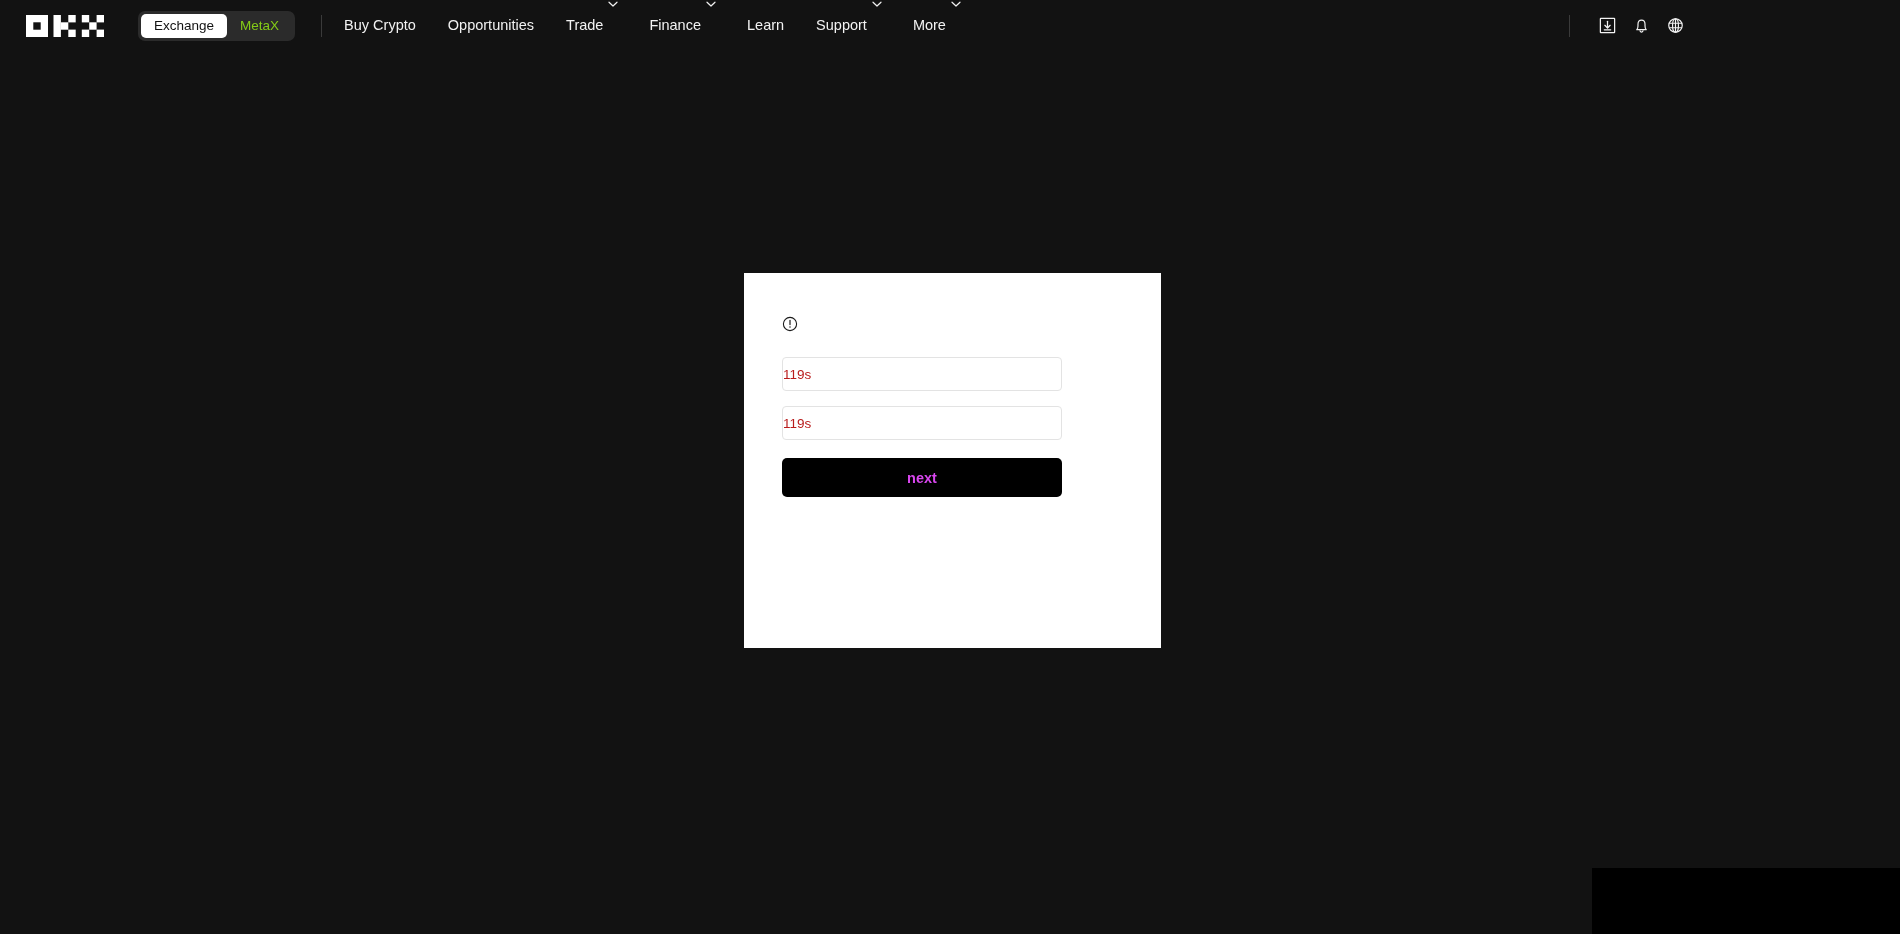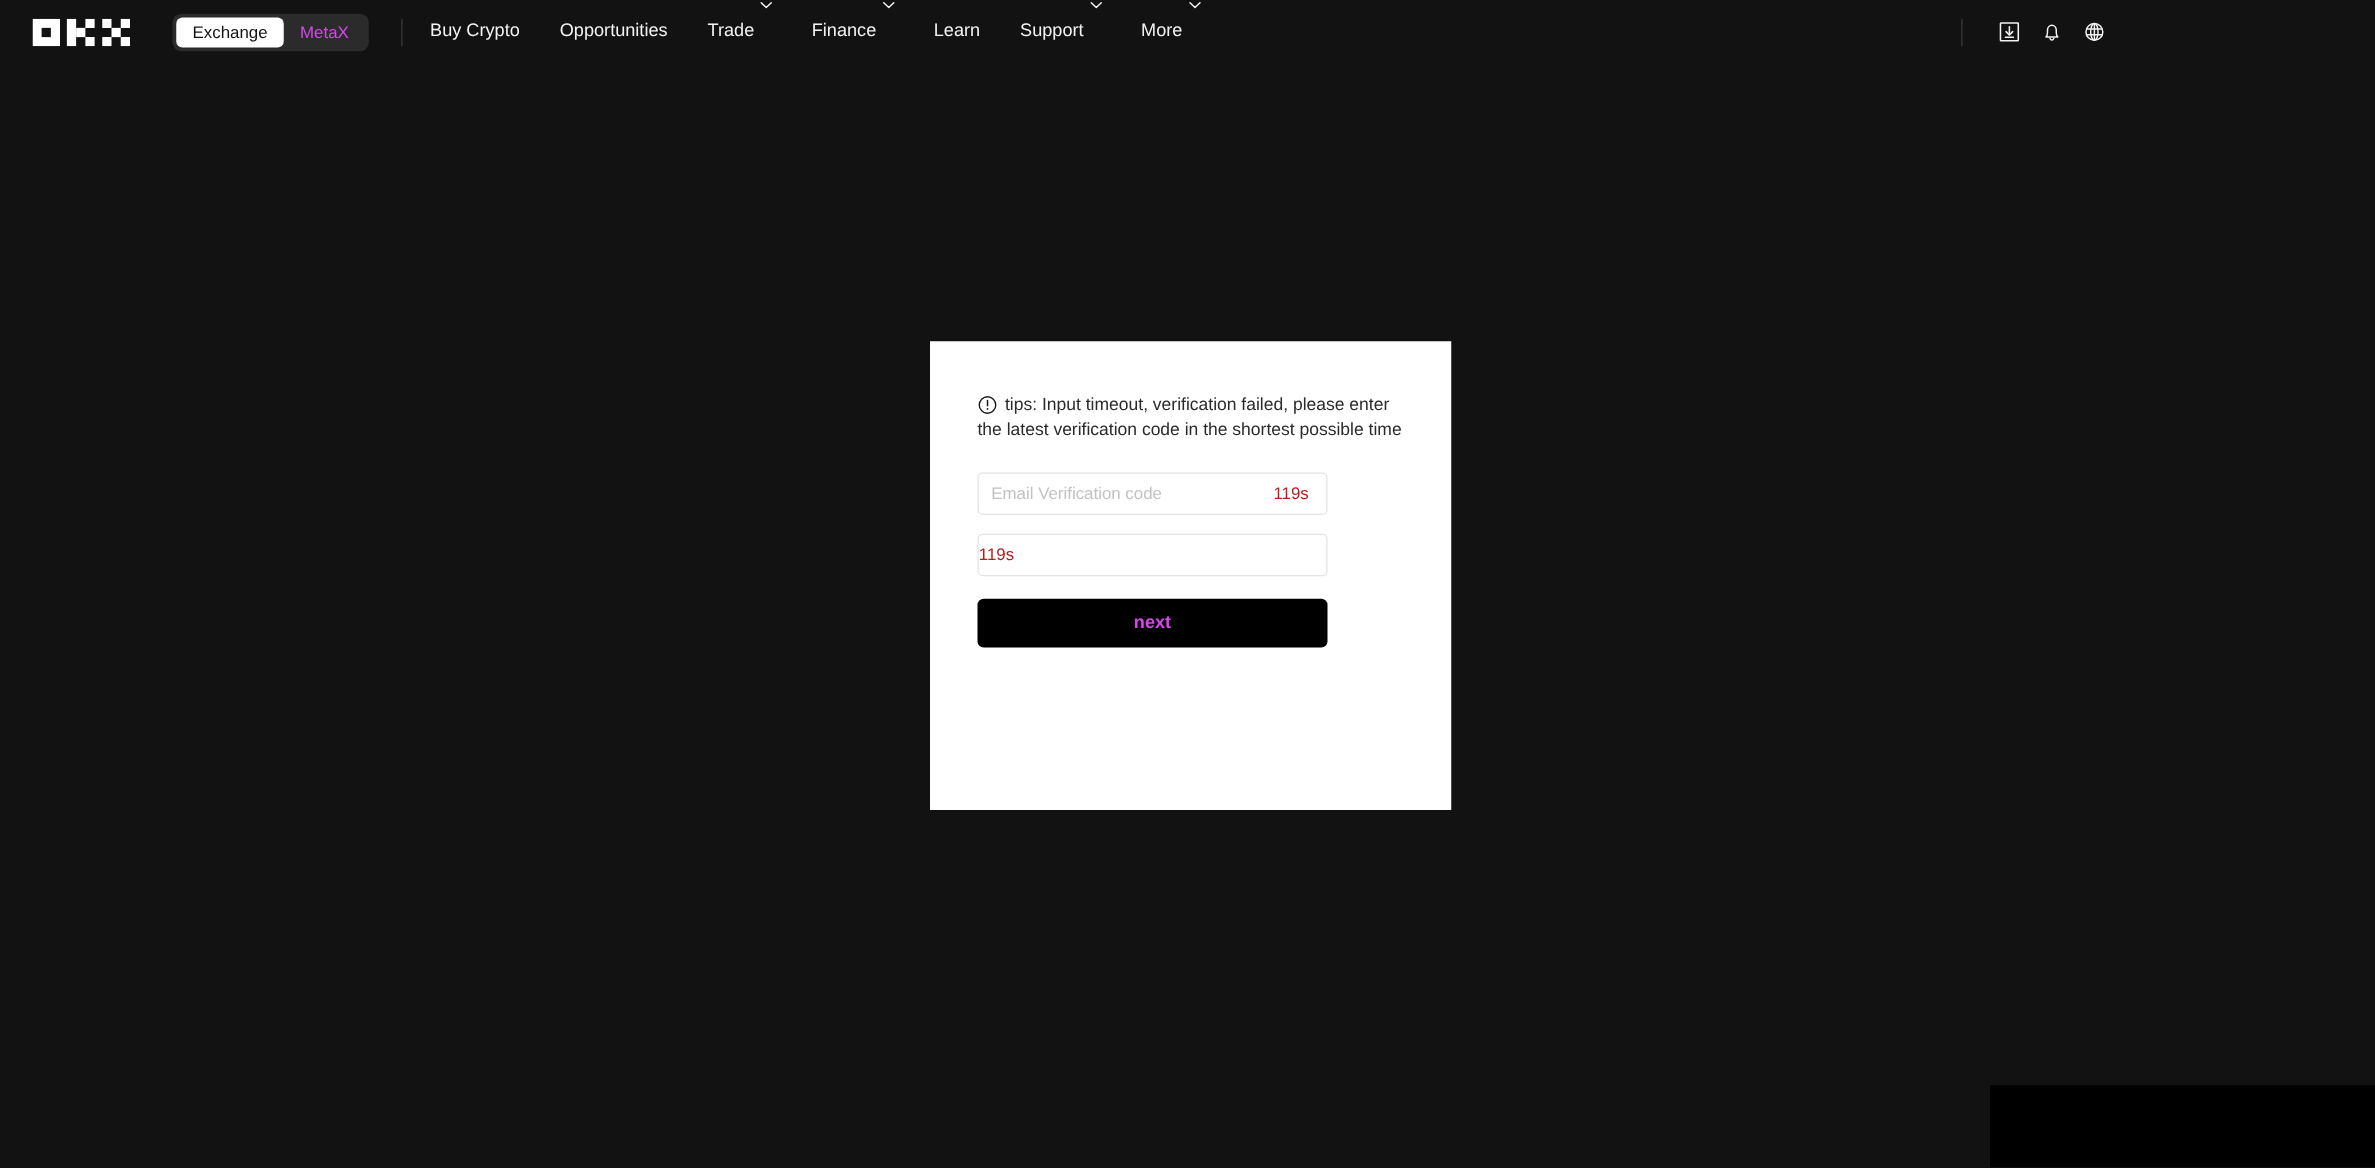--- a/index.html
+++ b/index.html
@@ -44,21 +44,21 @@
     height: 30px;
   }
   .seg-btn {
     height: 24px;
     display: flex;
     align-items: center;
     justify-content: center;
     padding: 0 13px;
     border-radius: 5px;
     font-size: 13.5px;
-    color: #d946ef;
+    color: #84cc16;
     cursor: pointer;
     white-space: nowrap;
   }
   .seg-btn.active {
     background: #ffffff;
     color: #121212;
   }
   .hdr-divider {
     width: 1px;
     height: 22px;
@@ -318,25 +318,24 @@
     <div class="card-inner">
 
 
       <div class="tips">
         <span class="tips-icon">
           <svg viewBox="0 0 16 16" width="16" height="16">
             <circle cx="8" cy="8" r="6.6" fill="none" stroke="#1a1a1a" stroke-width="1.1"></circle>
             <path d="M8 4.4 V8.6" stroke="#1a1a1a" stroke-width="1.2" stroke-linecap="round"></path>
             <circle cx="8" cy="11.1" r="0.75" fill="#1a1a1a"></circle>
           </svg>
-        </span><span>tips: Input timeout, verification failed, please enter the latest verification code in the shortest possible time</span>
+        </span>
       </div>
 
       <div class="field">
-        <input type="text" value="" placeholder="Email Verification code" style="">
         <span class="field-timer">119s</span>
       </div>
 
       <div class="field">
         <span class="field-timer">119s</span>
       </div>
 
       <button class="next-btn">
         <span>next</span>
       </button>

